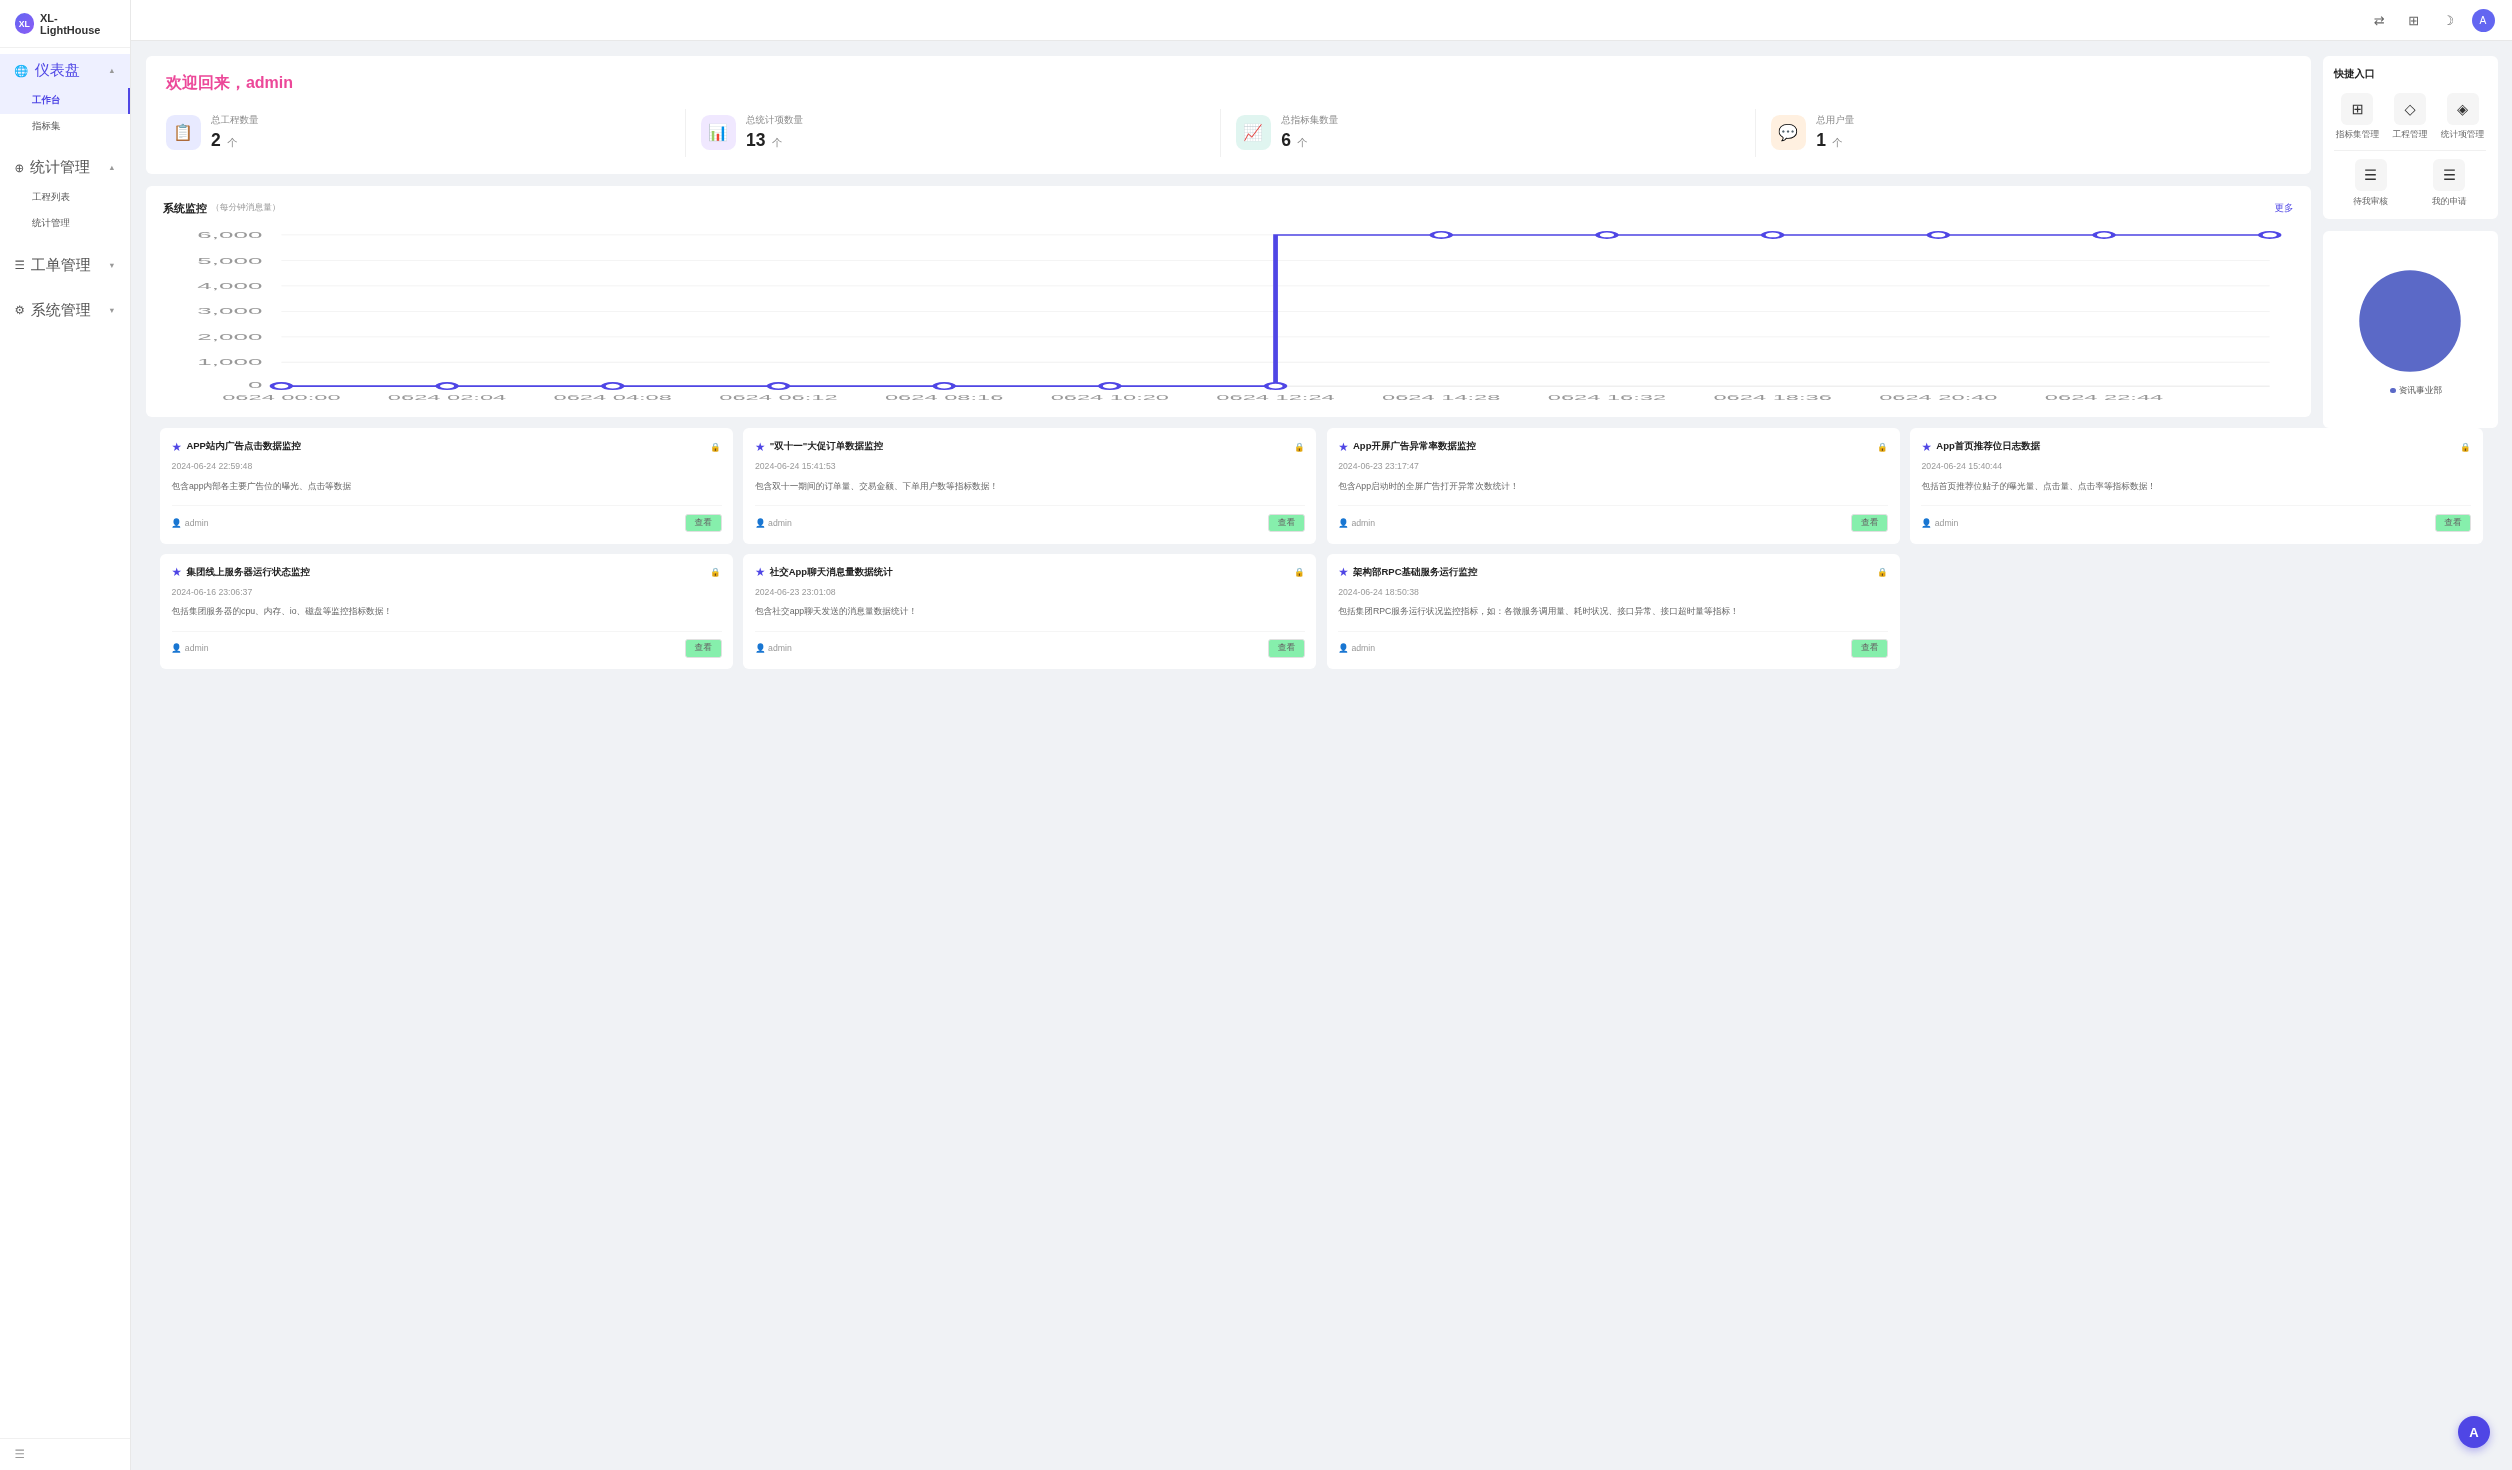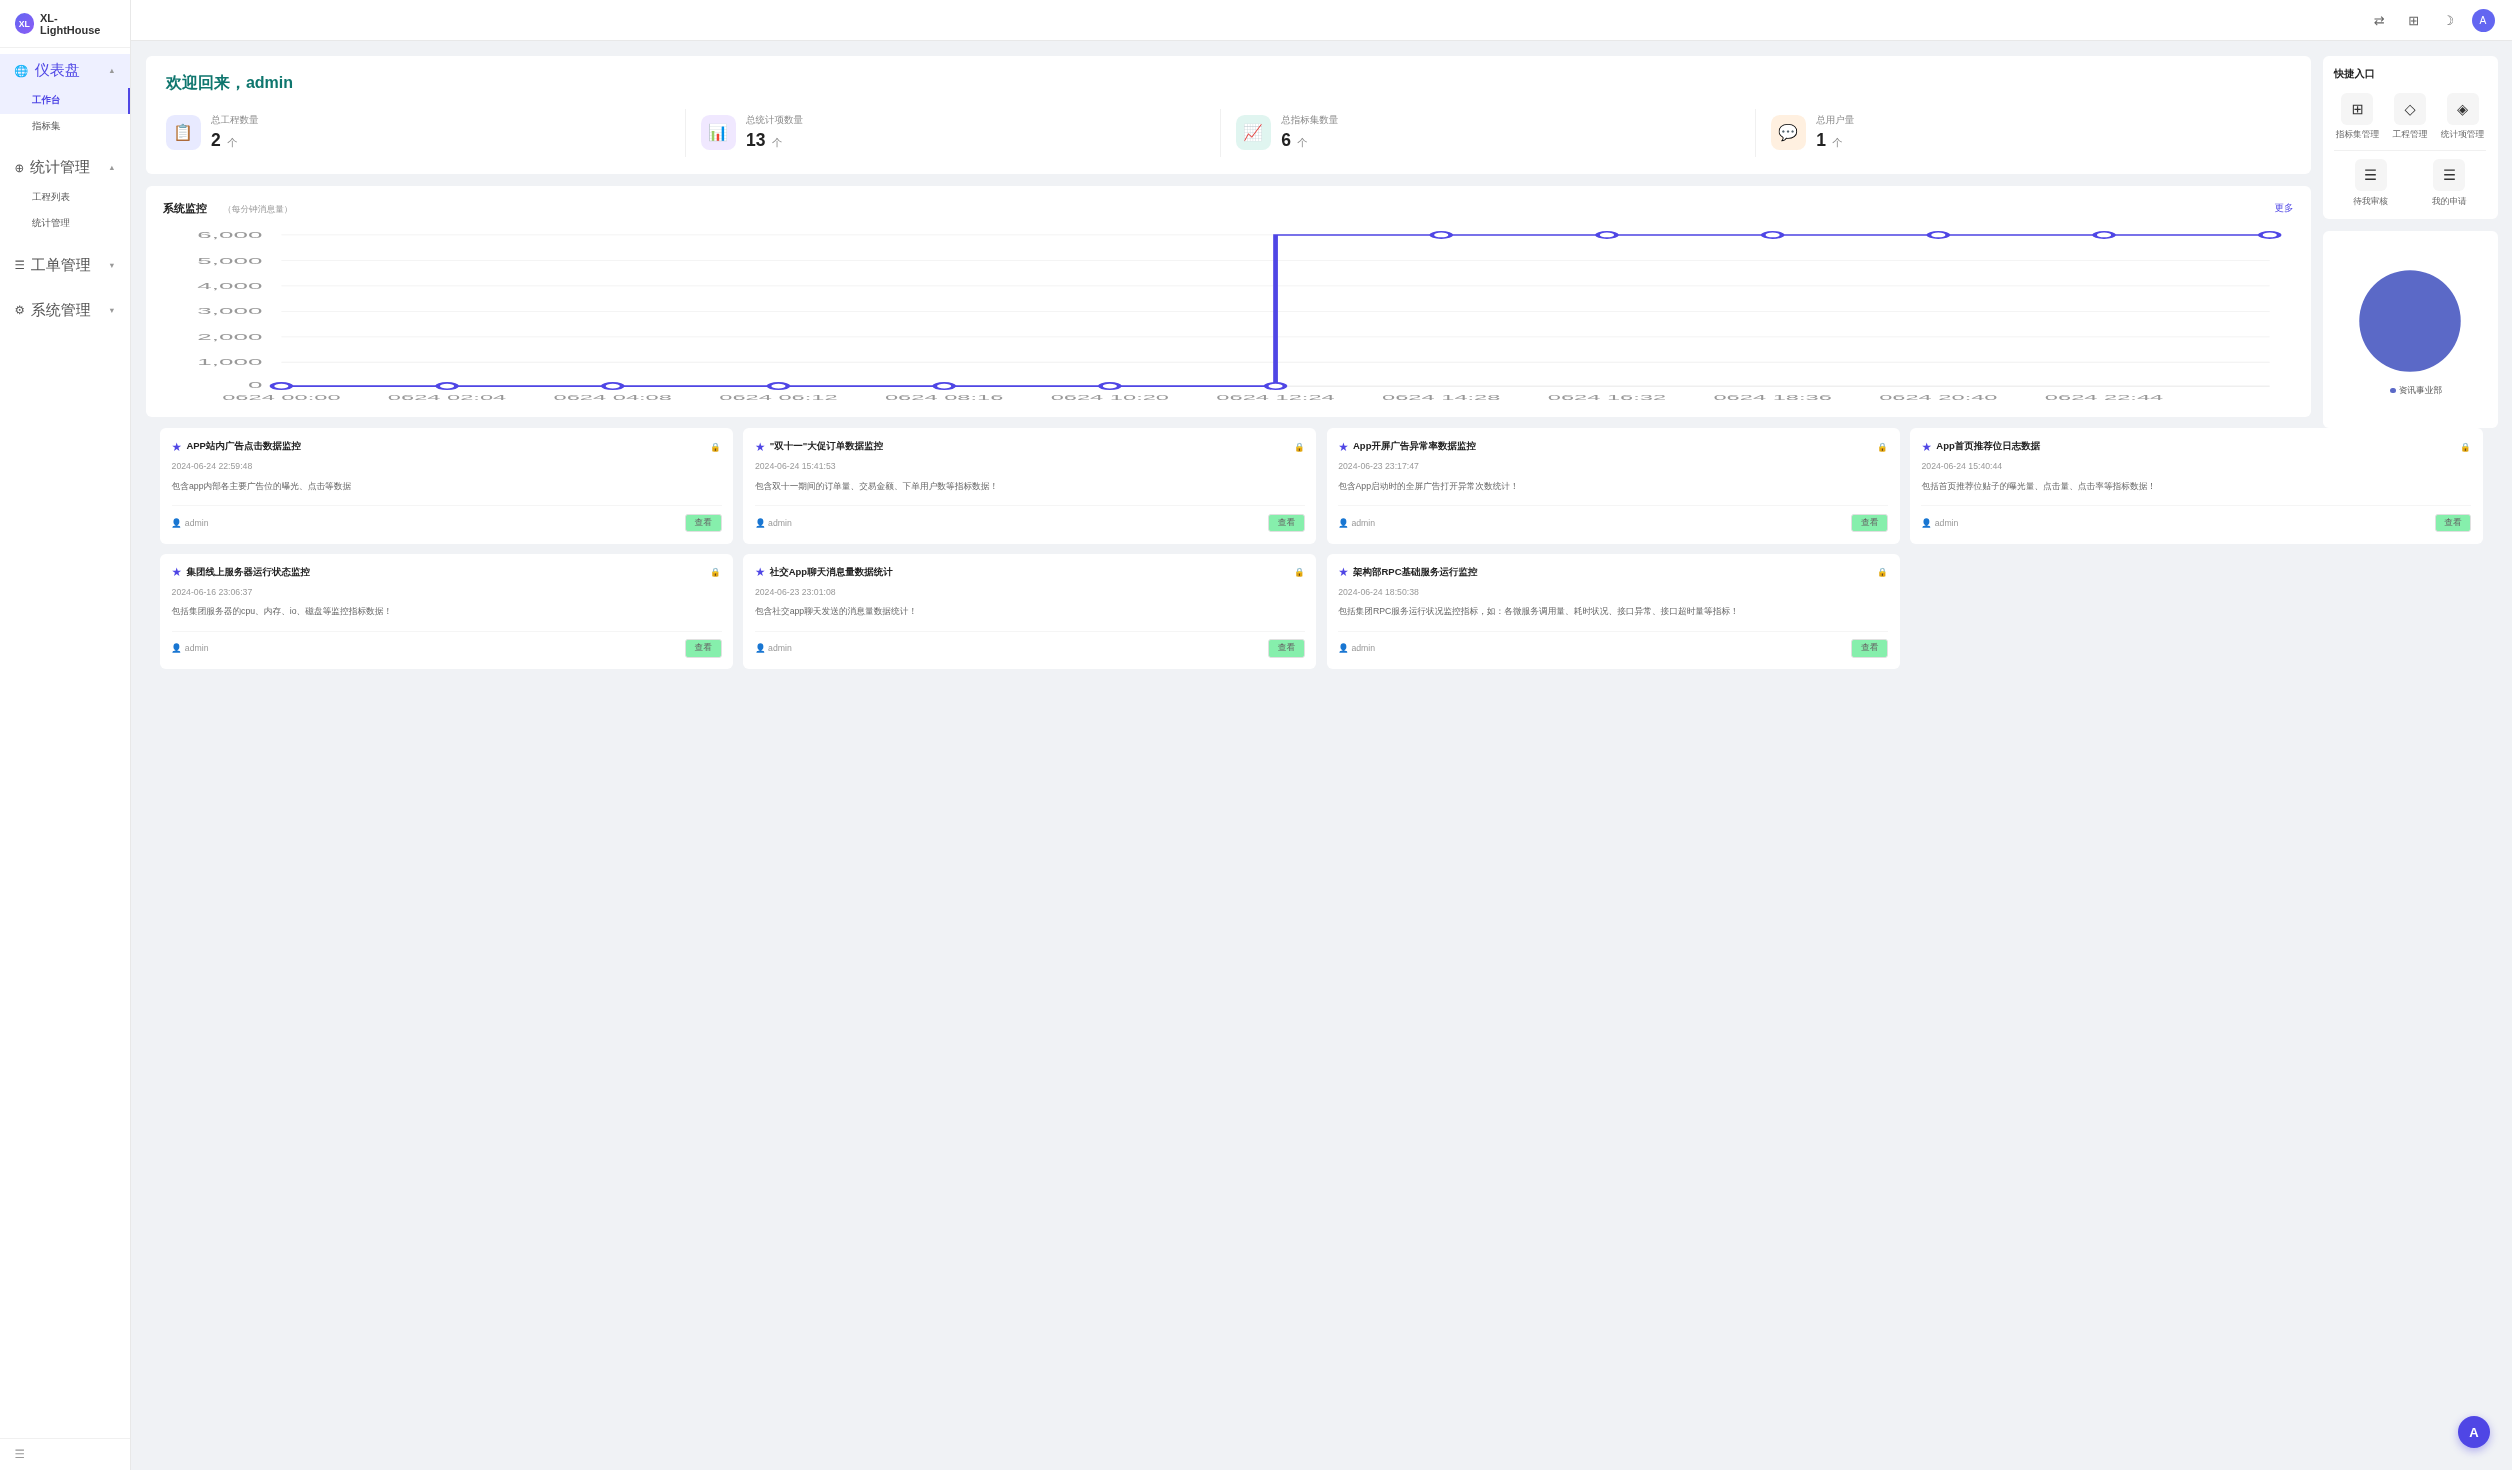--- a/index.html
+++ b/index.html
@@ -33,39 +33,39 @@
     .header-left { font-size: 11px; color: #333; }
     .header-right { display: flex; align-items: center; gap: 11.6px; }
     .header-icon { width: 23px; height: 23px; display: flex; align-items: center; justify-content: center; cursor: pointer; color: #666; font-size: 13px; border-radius: 50%; }
     .avatar-btn { width: 23px; height: 23px; border-radius: 50%; background: #6366f1; color: #fff; display: flex; align-items: center; justify-content: center; font-size: 10.2px; cursor: pointer; }
 
     
     .main-wrapper { flex: 1; overflow-y: auto; display: flex; flex-direction: column; }
 
     
     .welcome-card { background: #fff; border-radius: 5.8px; padding: 17.5px 20.4px; margin-bottom: 11.6px; }
-    .welcome-title { font-size: 16px; font-weight: 600; color: #0f766e; margin-bottom: 14.5px; }
+    .welcome-title { font-size: 16px; font-weight: 600; color: #ec4899; margin-bottom: 14.5px; }
     .stats-row { display: flex; gap: 0; }
     .stat-item { flex: 1; display: flex; align-items: center; gap: 10.2px; padding: 5.8px 14.5px; border-right: 0.7px solid #f0f0f0; }
     .stat-item:first-child { padding-left: 0; }
     .stat-item:last-child { border-right: none; }
     .stat-icon { width: 35px; height: 35px; border-radius: 8.7px; display: flex; align-items: center; justify-content: center; font-size: 16px; }
     .stat-icon.blue { background: #e8eaff; }
     .stat-icon.purple { background: #f0e8ff; }
     .stat-icon.teal { background: #e0f5f0; }
     .stat-icon.orange { background: #fff0e0; }
     .stat-info { display: flex; flex-direction: column; }
     .stat-label { font-size: 9.5px; color: #888; margin-bottom: 2.9px; }
     .stat-value { font-size: 17.5px; font-weight: 700; color: #222; }
     .stat-unit { font-size: 10.2px; color: #888; font-weight: normal; margin-left: 1.5px; }
 
     
     .monitor-card { background: #fff; border-radius: 5.8px; padding: 14.5px 17.5px; margin-bottom: 11.6px; }
     .monitor-header { display: flex; align-items: center; justify-content: space-between; margin-bottom: 11.6px; }
-    .monitor-title { font-size: 11px; font-weight: 600; color: #222; display: flex; align-items: flex-end; gap: 16px; }
+    .monitor-title { font-size: 11px; font-weight: 600; color: #222; display: flex; align-items: center; gap: 4px; }
     .monitor-subtitle { font-size: 8.7px; color: #999; font-weight: normal; }
     .more-link { color: #4f46e5; font-size: 9.5px; cursor: pointer; }
     
     
     .chart-container { position: relative; height: 175px; }
     .chart-svg { width: 100%; height: 100%; }
 
     
     .cards-grid { display: grid; grid-template-columns: repeat(4, 1fr); gap: 10.2px; padding: 0 14.5px 14.5px 14.5px; }
     .monitor-list-card { background: #fff; border-radius: 5.8px; padding: 11.6px; display: flex; flex-direction: column; gap: 5.8px; }

